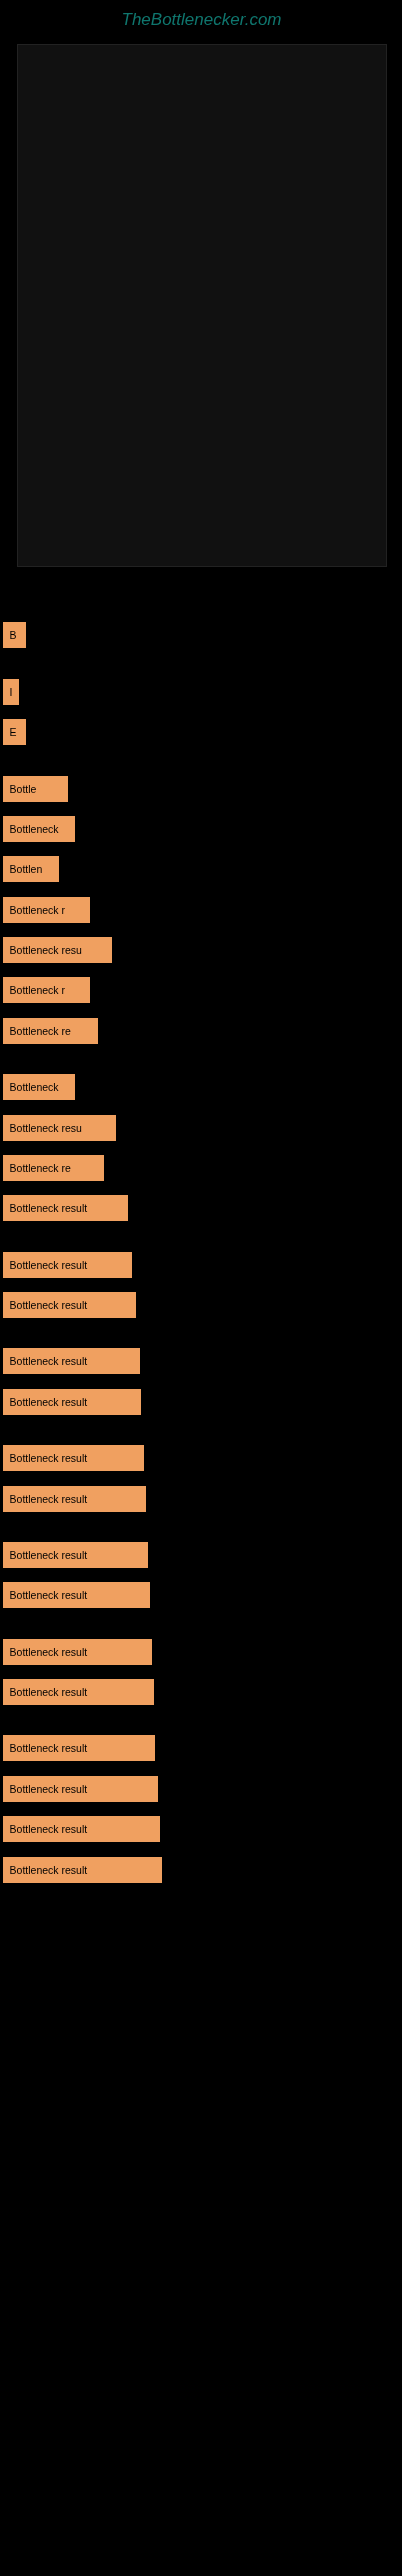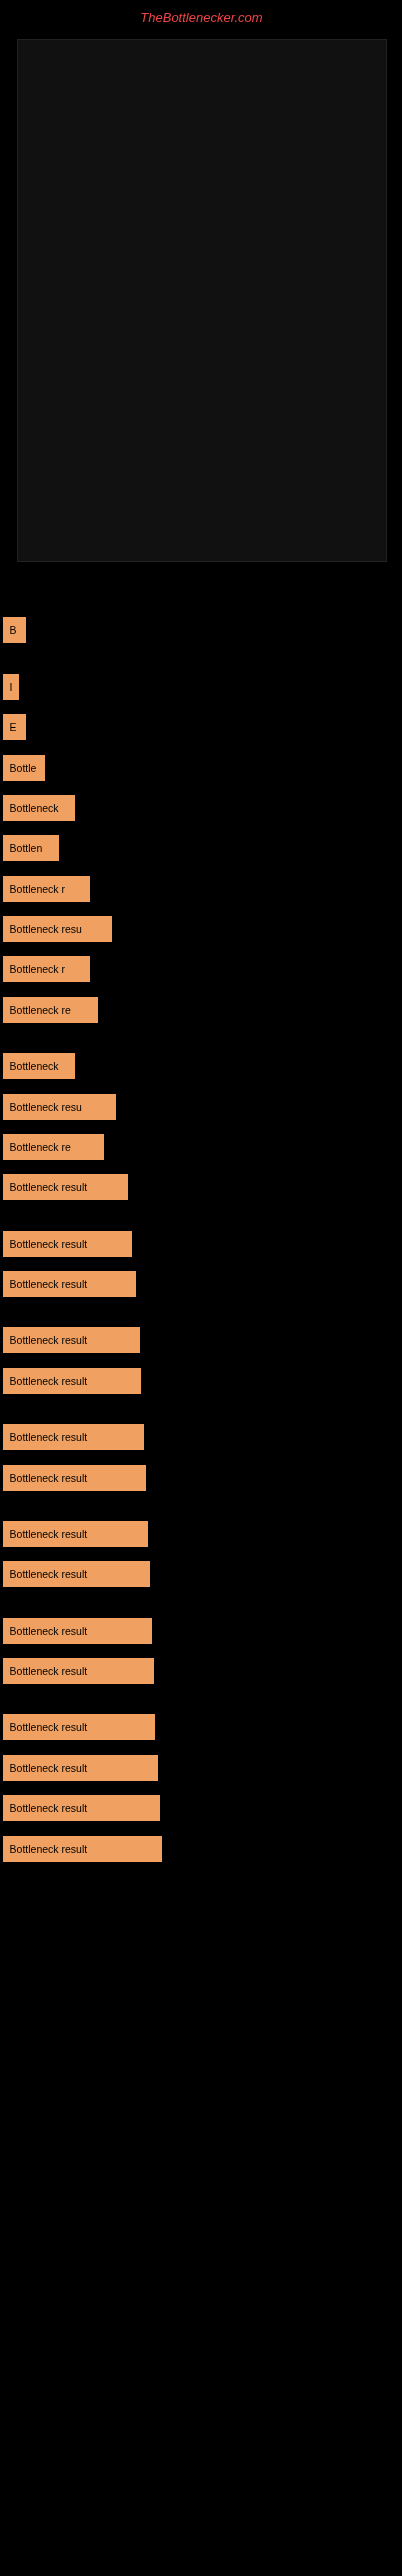--- a/index.html
+++ b/index.html
@@ -9,22 +9,22 @@
     }
     body {
       background-color: #000;
       width: 403px;
       min-height: 2576px;
       font-family: Arial, sans-serif;
       position: relative;
     }
     .site-title {
       text-align: center;
-      color: #ef4444;
-      font-size: 13px;
+      color: #0f766e;
+      font-size: 17px;
       padding: 9.7px 0 6.4px;
       font-style: italic;
     }
     .main-chart-area {
       background-color: #000;
       width: 100%;
       height: 564px;
       position: relative;
     }
     .chart-black-block {
@@ -67,21 +67,21 @@
 
 <div class="main-chart-area">
   <div class="chart-black-block"></div>
 </div>
 
 <div class="results-section" id="results-container">
 <div class="result-item"><div class="result-bar" style="width: 22.5px;">B</div></div>
     <div class="spacer"></div>
     <div class="result-item"><div class="result-bar" style="width: 16px;">I</div></div>
     <div class="result-item"><div class="result-bar" style="width: 22.5px;">E</div></div>
-    <div class="result-item"><div class="result-bar" style="width: 42px;">Bottle</div></div>
+    <div class="result-item"><div class="result-bar" style="width: 65px; margin-top: 16px;">Bottle</div></div>
     <div class="result-item"><div class="result-bar" style="width: 72px;">Bottleneck</div></div>
     <div class="result-item"><div class="result-bar" style="width: 56px;">Bottlen</div></div>
     <div class="result-item"><div class="result-bar" style="width: 87px;">Bottleneck r</div></div>
     <div class="result-item"><div class="result-bar" style="width: 109px;">Bottleneck resu</div></div>
     <div class="result-item"><div class="result-bar" style="width: 87px;">Bottleneck r</div></div>
     <div class="result-item"><div class="result-bar" style="width: 95px;">Bottleneck re</div></div>
     <div class="spacer"></div>
     <div class="result-item"><div class="result-bar" style="width: 72px;">Bottleneck</div></div>
     <div class="result-item"><div class="result-bar" style="width: 113px;">Bottleneck resu</div></div>
     <div class="result-item"><div class="result-bar" style="width: 101px;">Bottleneck re</div></div>

